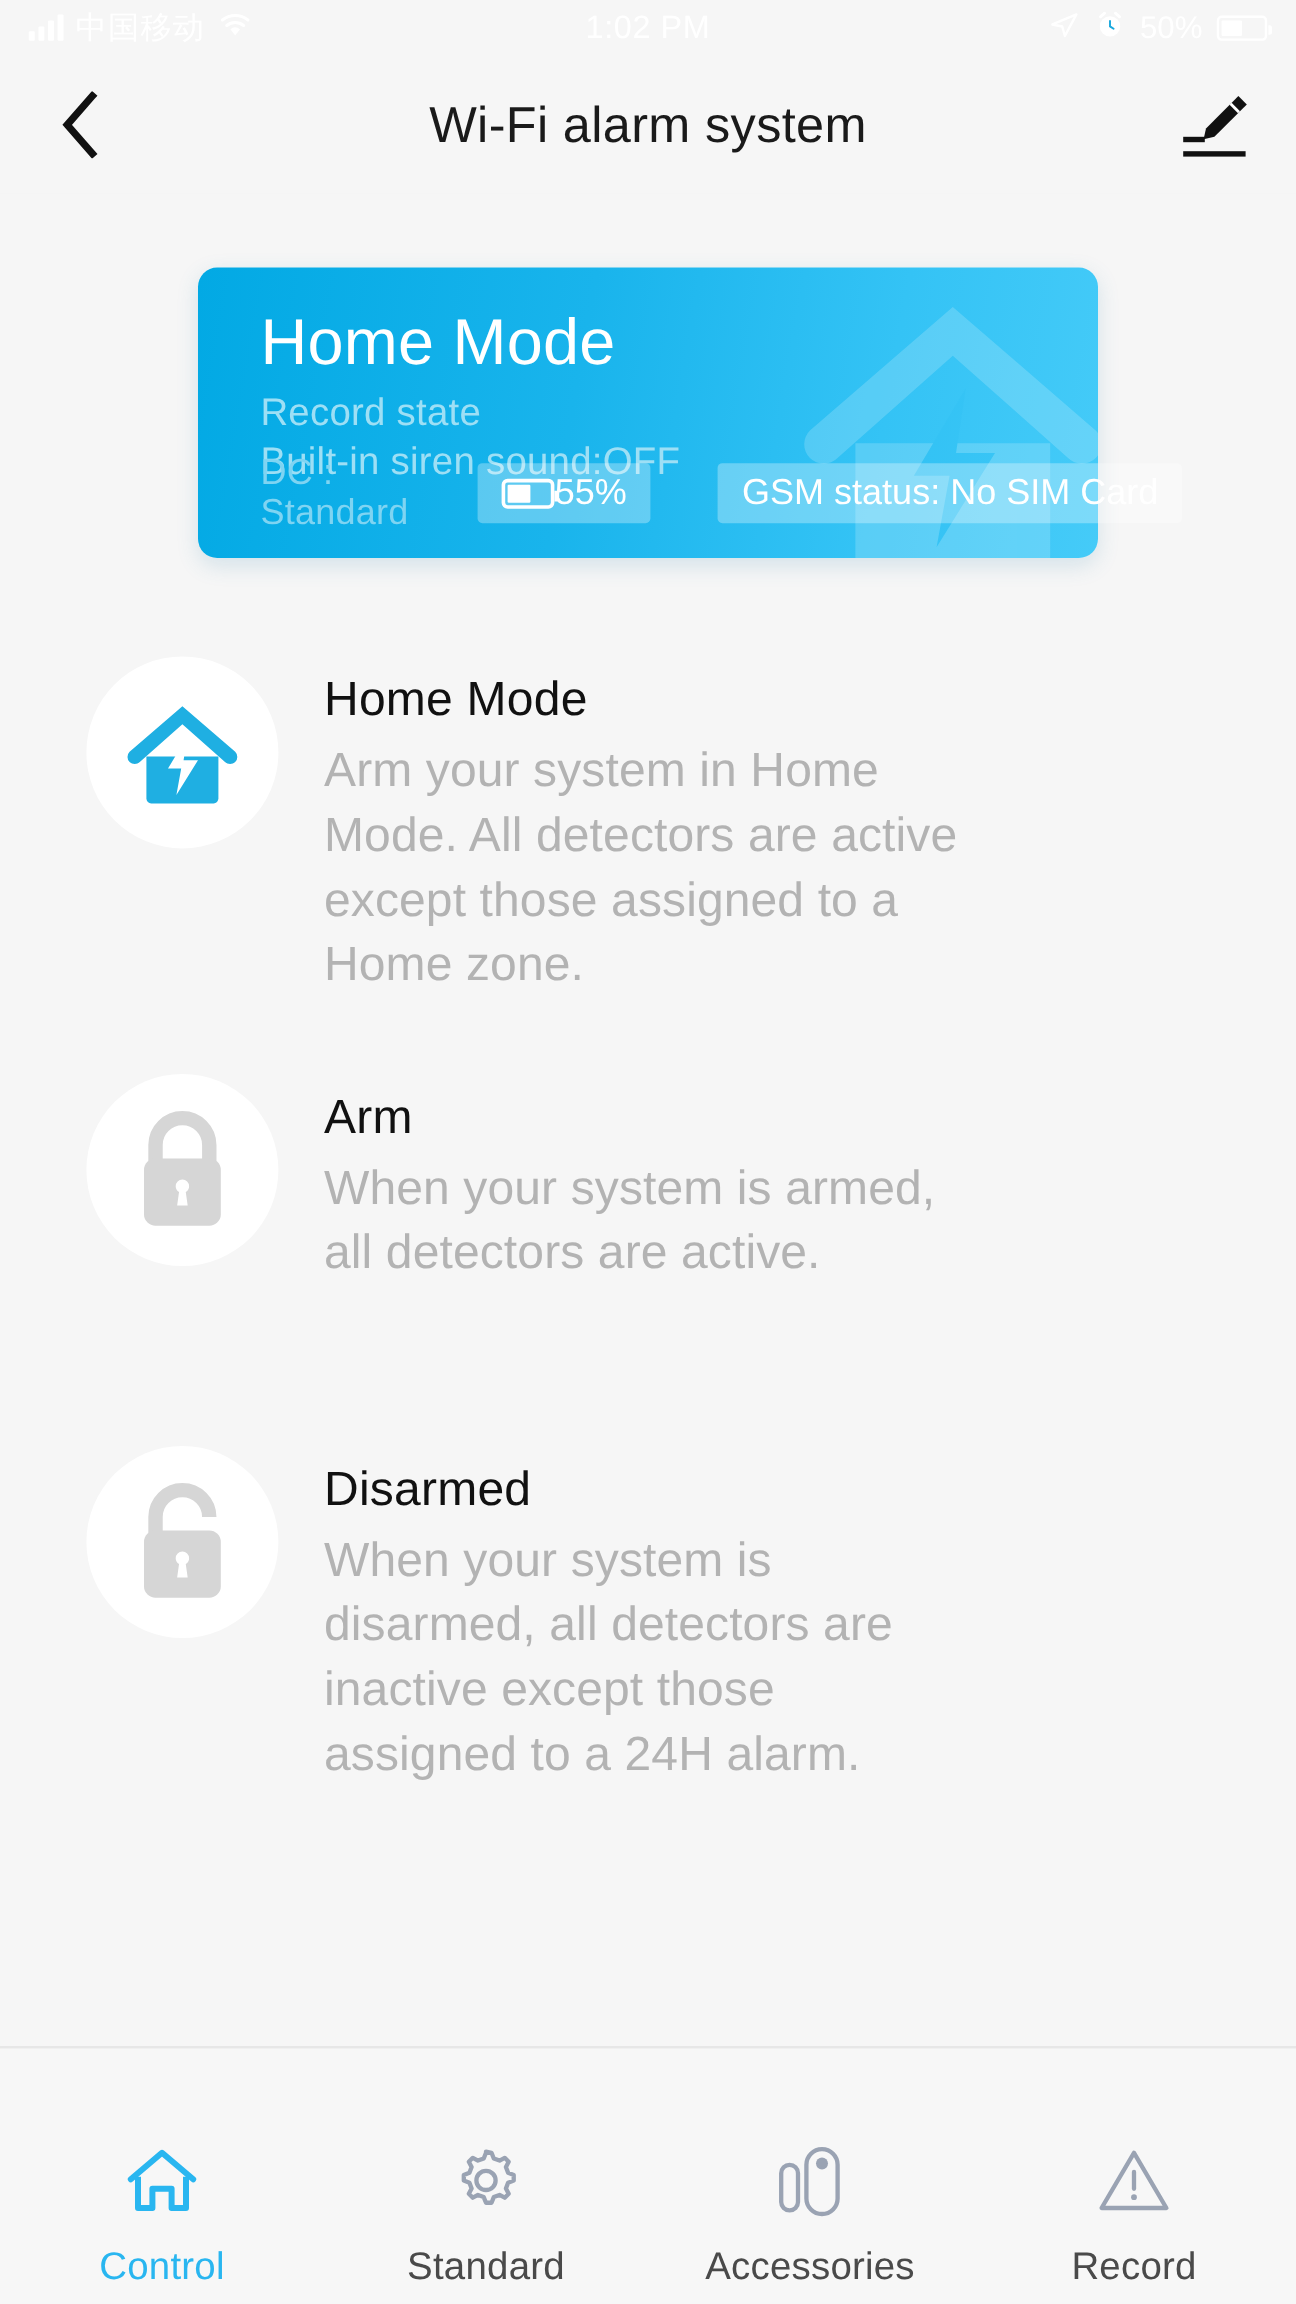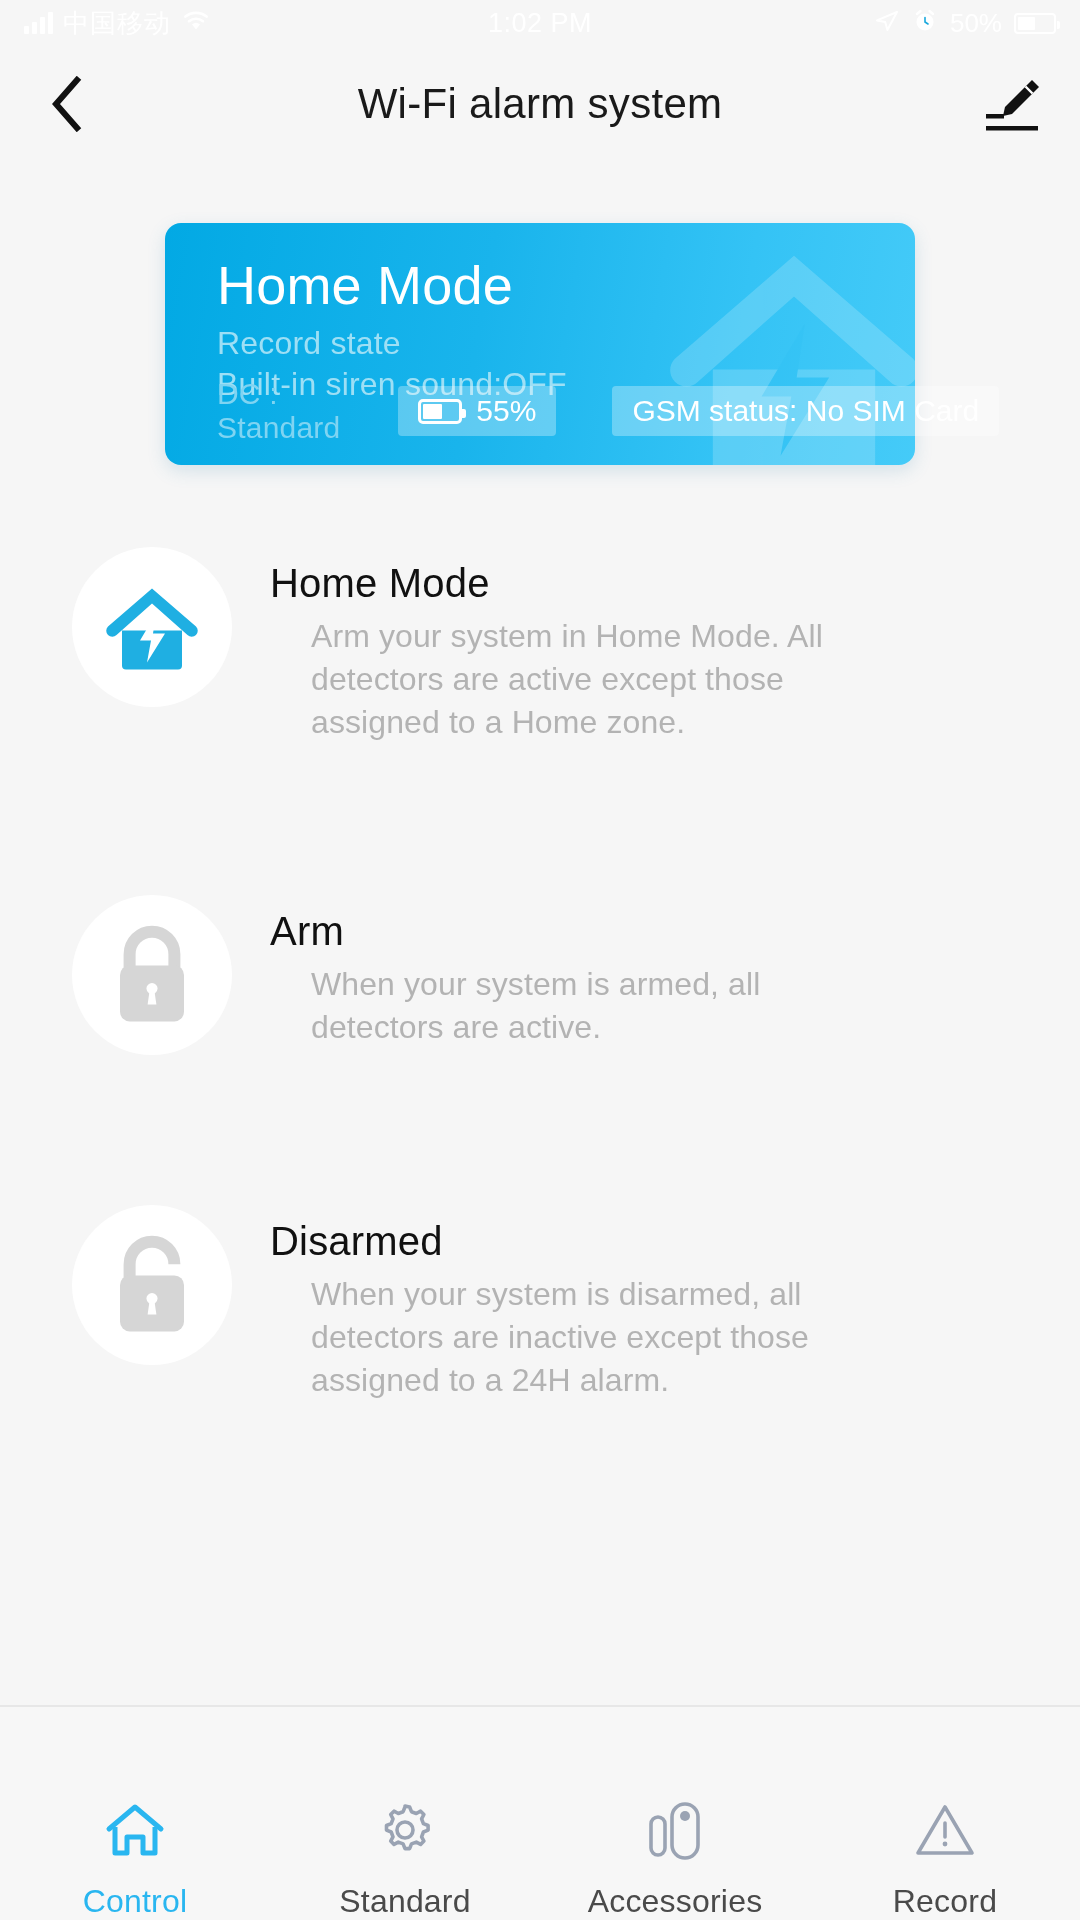--- a/index.html
+++ b/index.html
@@ -99,21 +99,21 @@
   .hero-sub{
     font-size:32px; color:#9ddff5; line-height:1.27; margin-top:10px;
     letter-spacing:.2px;
   }
   .hero-row{
     position:absolute; left:52px; right:0; bottom:20px;
     display:flex; align-items:center; z-index:4;
   }
   .hero-dc{ font-size:30px; color:#7fd4f2; letter-spacing:.2px; }
   .pill{
-    display:flex; align-items:center; gap:14px;
+    display:flex; align-items:center; 
     background:rgba(255,255,255,.30);
     padding:8px 20px; border-radius:4px;
     color:#ffffff; font-size:30px; white-space:nowrap;
   }
   .pill-batt{ margin-left:58px; }
   .pill-gsm{ margin-left:56px; }
   .mini-batt{
     width:44px; height:25px; border:3px solid #ffffff; border-radius:5px;
     position:relative; padding:2px; display:flex; align-items:center;
   }
@@ -134,30 +134,30 @@
     flex:0 0 160px; width:160px; height:160px;
     border-radius:50%; background:#ffffff;
     display:flex; align-items:center; justify-content:center;
     box-shadow:0 0 0 0 rgba(0,0,0,0);
   }
   .mode-txt{ margin-left:38px; padding-top:14px; }
   .mode-title{
     font-size:40px; color:#111111; line-height:1.1; letter-spacing:.2px;
   }
   .mode-desc{
-    font-size:32px; color:#b3b3b3; line-height:1.35; margin-top:10px;
-    max-width:540px; letter-spacing:.1px;margin-left:41px;
+    font-size:40px; color:#b3b3b3; line-height:1.35; margin-top:10px;
+    max-width:540px; letter-spacing:.1px;
   }
 
   
   .tabbar{
     flex:0 0 215px; height:215px;
     border-top:2px solid #e7e7e7;
     background:#f7f7f7;
-    display:flex; align-items:flex-end;
+    display:flex; align-items:center;
     padding-top:61px;
   }
   .tab{
     flex:1 1 25%;
     display:flex; flex-direction:column; align-items:center; gap:18px;
   }
   .tab-ico{ height:70px; display:flex; align-items:center; justify-content:center; }
   .tab-label{ font-size:32px; color:#4a4a4a; letter-spacing:.2px; }
   .tab.active .tab-label{ color:#29b6f0; }
 </style>

